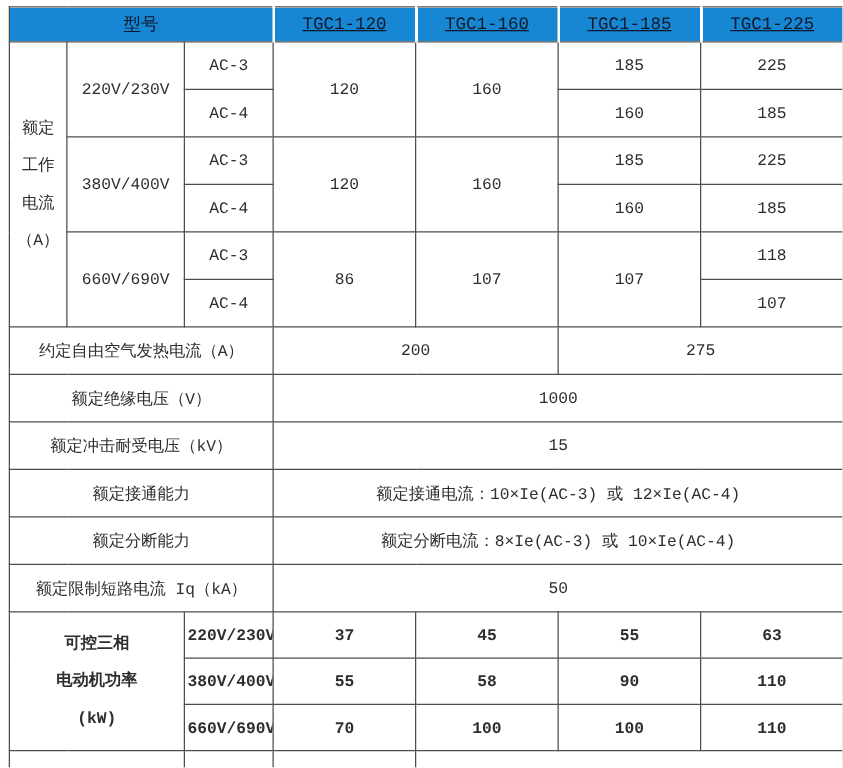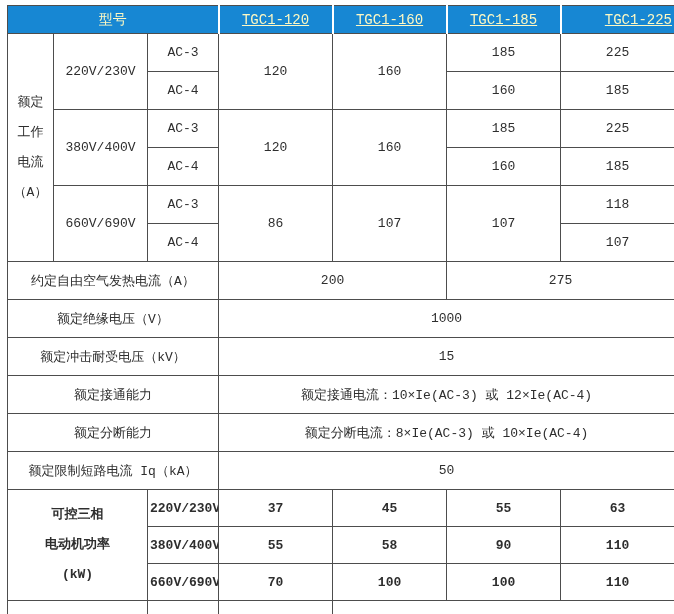--- a/index.html
+++ b/index.html
@@ -1,25 +1,25 @@
 <!DOCTYPE html>
 <html><head>
 <meta charset="utf-8">
 <style>
   html,body{margin:0;padding:0;background:#fff;}
   .sheet{position:relative;width:674px;height:614px;background:#ffffff;overflow:hidden;
          font-family:"Liberation Mono","DejaVu Sans Mono",monospace;}
   table.spec{position:absolute;left:7px;top:5px;width:667px;border-collapse:collapse;table-layout:fixed;}
   td{border:1px solid #4d4d4d;text-align:center;vertical-align:middle;
      font-size:13px;color:#2e2e2e;padding:0 2px;overflow:hidden;}
-  tr.hdr td{background:#1787D3;color:#fef9c3;font-size:14px;height:27px;
+  tr.hdr td{background:#1787D3;color:#0f172a;font-size:14px;height:27px;
             border-top:1px solid #4d4d4d;border-bottom:1px solid #4d4d4d;}
   tr.hdr td + td{border-left:2px solid #ffffff;text-decoration:underline;}
   tr.hdr td:first-child{border-left:1px solid #4d4d4d;}
-  tr.hdr td:last-child{border-right:1px solid #4d4d4d;text-align:right;}
+  tr.hdr td:last-child{border-right:1px solid #4d4d4d;}
   tr.r td{height:37px;}
   tr.p td{height:36px;font-weight:bold;}
   tr.partial td{height:40px;}
   td.vlabel{white-space:pre-line;line-height:30px;margin-top:36px;}
   td.mlabel{white-space:pre-line;line-height:30px;}
   col.cA{width:46px;} col.cB{width:94px;} col.cC{width:71px;}
   col.cM{width:114px;}
 </style>
 </head>
 <body>

